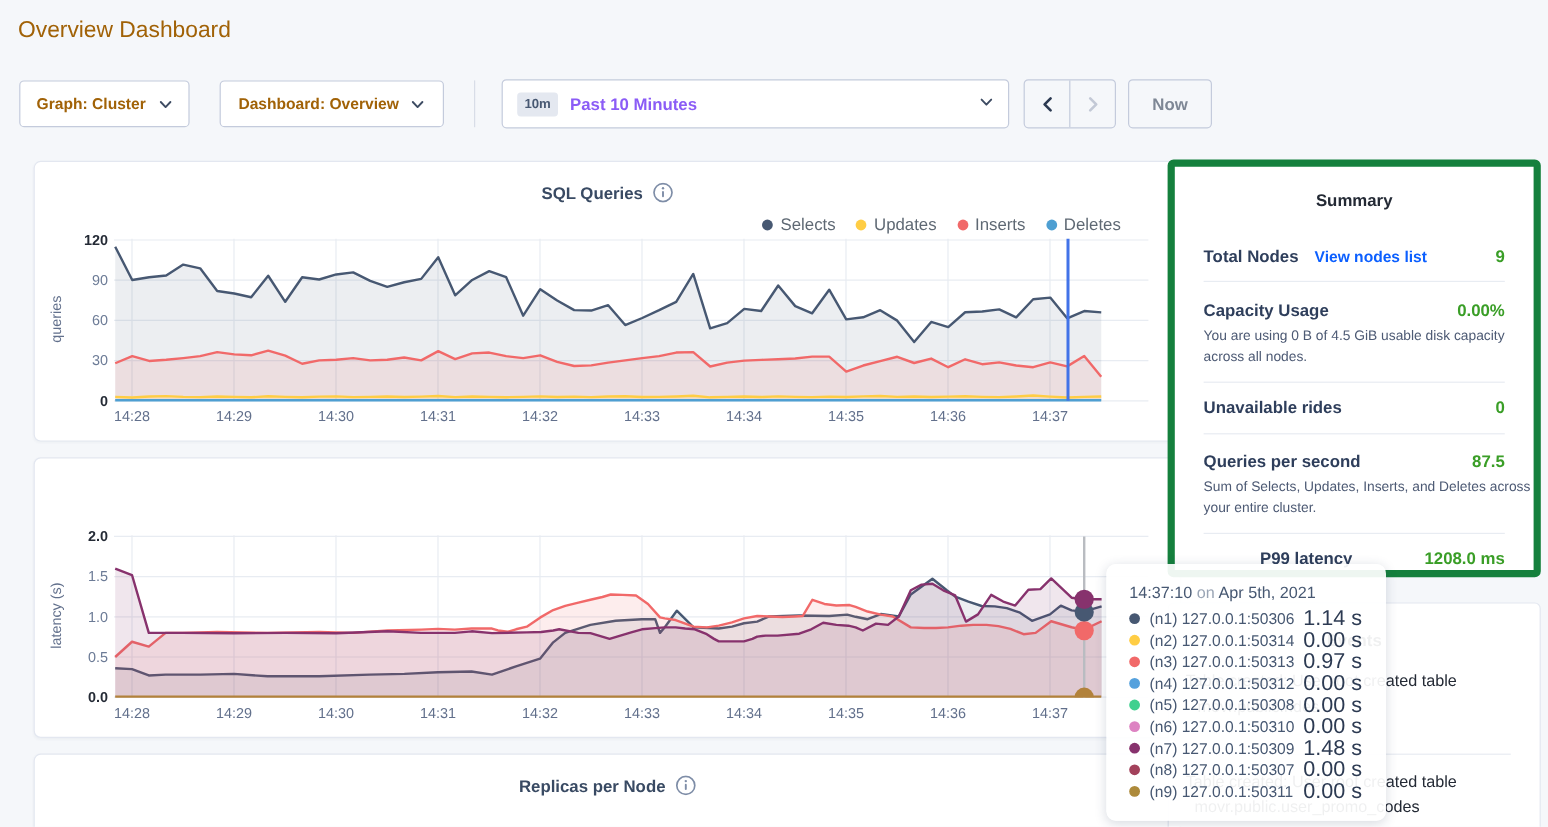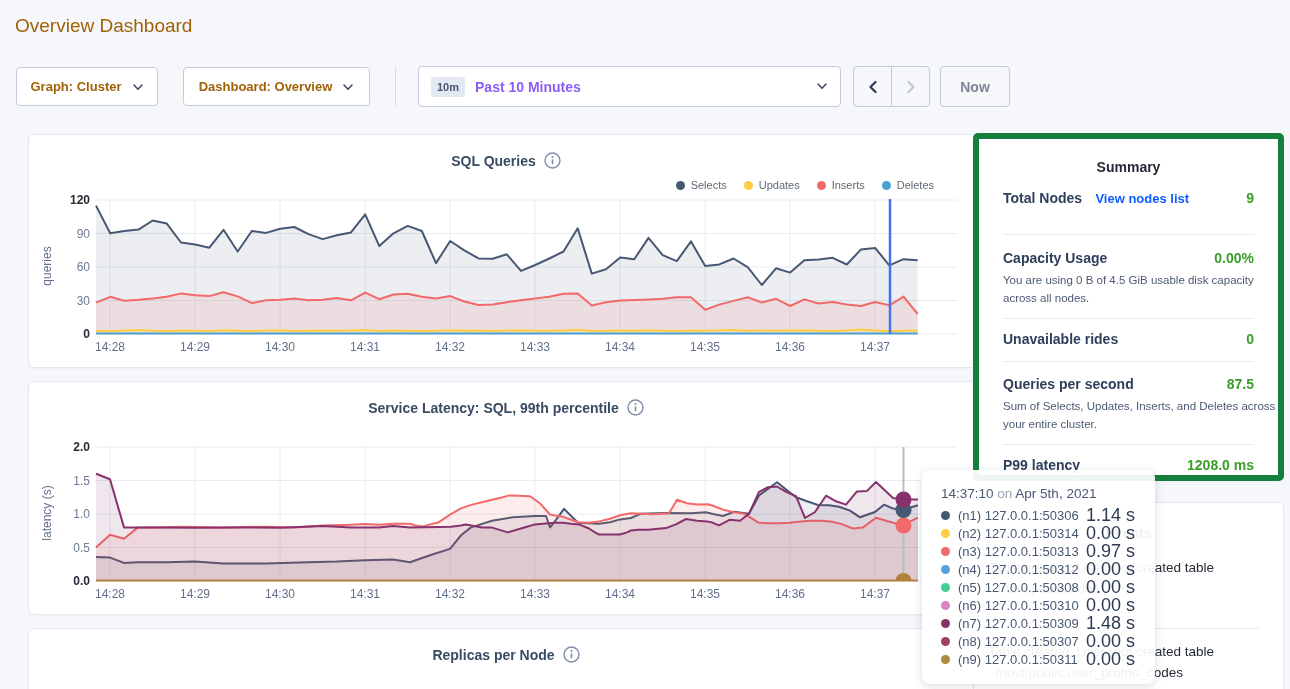--- a/index.html
+++ b/index.html
@@ -4,21 +4,21 @@
 * { margin:0; padding:0; box-sizing:border-box; }
 html,body { width:1290px; height:689px; background:#F5F7FA; font-family:"Liberation Sans",sans-serif; overflow:hidden; position:relative; }
 .abs { position:absolute; }
 h1 { position:absolute; left:15px; top:15px; font-size:19px; font-weight:400; color:#a16207; }
 .btn { position:absolute; background:#fff; border:1px solid #C4CBDC; border-radius:4px; display:flex; align-items:center; }
 .ddtext { font-size:13px; font-weight:700; color:#a16207; }
 .panel { position:absolute; left:16px; width:956px; background:#fff; border:1px solid #E3E7F0; border-radius:6px; box-shadow:0 1px 2px rgba(56,76,108,0.04);margin-left:12px; }
 .ctitle { position:absolute; width:100%; top:17px; text-align:center; font-size:14px; font-weight:700; color:#394A63; }
 .ctitle .info { display:inline-block; vertical-align:-3px; margin-left:8px; }
 .legend { position:absolute; top:44px; right:49px; display:flex; gap:17px; }
-.litem { display:flex; align-items:center; gap:6px; font-size:11px; color:#5F6974;justify-content:flex-end; }
+.litem { display:flex; align-items:center; gap:6px; font-size:14px; color:#5F6974;justify-content:flex-end; }
 .ldot { width:9px; height:9px; border-radius:50%; display:inline-block; }
 .sumpanel { position:absolute; left:973px; top:133px; width:311px; background:#fff; border:6px solid #15803d; border-radius:5px; height:348px; }
 .evpanel { position:absolute; left:973px; top:502px; width:311px; background:#fff; border:1px solid #E3E7F0; border-radius:5px; height:200px; }
 .srow { position:absolute; left:24px; right:24px; display:flex; justify-content:space-between; align-items:baseline; }
 .slabel { font-size:14px; font-weight:700; color:#2E3E5B; }
 .sval { font-size:14px; font-weight:700; color:#3A9E27; }
 .sdesc { position:absolute; left:24px; white-space:nowrap; font-size:11.5px; color:#4D5A74; line-height:18px; }
 .sdiv { position:absolute; left:24px; right:24px; border-top:1px solid #E8ECF2; }
 .tooltip { position:absolute; left:922px; top:470px; width:233px; height:214px; background:rgba(255,255,255,0.93); border-radius:8px; box-shadow:0 2px 10px rgba(40,56,88,0.18); z-index:5; }
 .ttrow { display:flex; align-items:center; height:18px; padding-left:19px; }
@@ -112,25 +112,20 @@
 <path d="M67.0 167.7 L81.2 161.8 L95.3 165.8 L109.5 164.8 L123.7 163.4 L137.8 161.8 L152.0 158.4 L166.2 160.3 L180.3 161.1 L194.5 157.2 L208.7 161.4 L222.8 168.1 L237.0 165.3 L251.2 164.8 L265.3 163.4 L279.5 165.3 L293.7 164.8 L307.8 162.9 L322.0 165.3 L336.2 157.6 L350.3 164.2 L364.5 159.5 L378.7 158.8 L392.8 161.8 L407.0 163.4 L421.2 161.1 L435.3 166.5 L449.5 170.0 L463.7 169.5 L477.8 167.2 L492.0 165.3 L506.2 163.4 L520.3 161.8 L534.5 158.8 L548.7 158.4 L562.8 170.4 L577.0 167.2 L591.2 165.5 L605.3 164.9 L619.5 164.4 L633.7 163.8 L647.8 162.2 L662.0 162.2 L676.2 174.7 L690.3 169.6 L704.5 165.9 L718.7 162.3 L732.8 167.5 L747.0 163.8 L761.2 171.0 L775.3 164.4 L789.5 168.5 L803.7 167.0 L817.8 169.6 L832.0 171.0 L846.2 167.0 L860.3 170.3 L874.5 161.6 L888.7 179.0 L888.7 199 L67.0 199 Z" fill="rgba(241,105,105,0.12)"></path>
 <path d="M67.0 167.7 L81.2 161.8 L95.3 165.8 L109.5 164.8 L123.7 163.4 L137.8 161.8 L152.0 158.4 L166.2 160.3 L180.3 161.1 L194.5 157.2 L208.7 161.4 L222.8 168.1 L237.0 165.3 L251.2 164.8 L265.3 163.4 L279.5 165.3 L293.7 164.8 L307.8 162.9 L322.0 165.3 L336.2 157.6 L350.3 164.2 L364.5 159.5 L378.7 158.8 L392.8 161.8 L407.0 163.4 L421.2 161.1 L435.3 166.5 L449.5 170.0 L463.7 169.5 L477.8 167.2 L492.0 165.3 L506.2 163.4 L520.3 161.8 L534.5 158.8 L548.7 158.4 L562.8 170.4 L577.0 167.2 L591.2 165.5 L605.3 164.9 L619.5 164.4 L633.7 163.8 L647.8 162.2 L662.0 162.2 L676.2 174.7 L690.3 169.6 L704.5 165.9 L718.7 162.3 L732.8 167.5 L747.0 163.8 L761.2 171.0 L775.3 164.4 L789.5 168.5 L803.7 167.0 L817.8 169.6 L832.0 171.0 L846.2 167.0 L860.3 170.3 L874.5 161.6 L888.7 179.0" fill="none" stroke="#F16969" stroke-width="2" stroke-linejoin="round"></path>
 <path d="M67.0 195.7 L81.2 196.2 L95.3 195.4 L109.5 195.1 L123.7 195.7 L137.8 195.9 L152.0 195.4 L166.2 195.7 L180.3 196.1 L194.5 195.2 L208.7 195.7 L222.8 196.0 L237.0 195.5 L251.2 195.3 L265.3 195.9 L279.5 195.7 L293.7 195.4 L307.8 195.8 L322.0 195.5 L336.2 195.0 L350.3 195.9 L364.5 195.4 L378.7 195.7 L392.8 196.0 L407.0 195.7 L421.2 195.3 L435.3 195.8 L449.5 195.5 L463.7 195.9 L477.8 195.4 L492.0 195.2 L506.2 195.8 L520.3 195.7 L534.5 195.4 L548.7 194.8 L562.8 196.1 L577.0 195.7 L591.2 195.4 L605.3 195.8 L619.5 195.3 L633.7 195.7 L647.8 195.9 L662.0 195.5 L676.2 195.8 L690.3 195.3 L704.5 195.0 L718.7 195.7 L732.8 195.4 L747.0 195.8 L761.2 195.5 L775.3 195.2 L789.5 195.7 L803.7 195.9 L817.8 195.4 L832.0 194.6 L846.2 195.5 L860.3 196.3 L874.5 195.7 L888.7 195.4 L888.7 199 L67.0 199 Z" fill="rgba(255,205,68,0.12)"></path>
 <path d="M67.0 195.7 L81.2 196.2 L95.3 195.4 L109.5 195.1 L123.7 195.7 L137.8 195.9 L152.0 195.4 L166.2 195.7 L180.3 196.1 L194.5 195.2 L208.7 195.7 L222.8 196.0 L237.0 195.5 L251.2 195.3 L265.3 195.9 L279.5 195.7 L293.7 195.4 L307.8 195.8 L322.0 195.5 L336.2 195.0 L350.3 195.9 L364.5 195.4 L378.7 195.7 L392.8 196.0 L407.0 195.7 L421.2 195.3 L435.3 195.8 L449.5 195.5 L463.7 195.9 L477.8 195.4 L492.0 195.2 L506.2 195.8 L520.3 195.7 L534.5 195.4 L548.7 194.8 L562.8 196.1 L577.0 195.7 L591.2 195.4 L605.3 195.8 L619.5 195.3 L633.7 195.7 L647.8 195.9 L662.0 195.5 L676.2 195.8 L690.3 195.3 L704.5 195.0 L718.7 195.7 L732.8 195.4 L747.0 195.8 L761.2 195.5 L775.3 195.2 L789.5 195.7 L803.7 195.9 L817.8 195.4 L832.0 194.6 L846.2 195.5 L860.3 196.3 L874.5 195.7 L888.7 195.4" fill="none" stroke="#FFCD44" stroke-width="2" stroke-linejoin="round"></path>
 <line x1="67" y1="198.5" x2="888.7" y2="198.5" stroke="#4E9FD2" stroke-width="2"></line>
 <line x1="861" y1="64" x2="861" y2="199" stroke="#4273E8" stroke-width="2.5"></line>
 </svg>
 </div>
 
 <div class="panel" style="top:381px;height:234px;">
-  <div class="ctitle">Service Latency: SQL, 99th percentile<span class="info"><svg width="17" height="17" viewBox="0 0 17 17">
-          <circle cx="8.5" cy="8.5" r="7.5" fill="none" stroke="#7E8DA7" stroke-width="1.4"></circle>
-          <rect x="7.7" y="7.2" width="1.6" height="5.2" rx="0.8" fill="#7E8DA7"></rect>
-          <circle cx="8.5" cy="4.9" r="1" fill="#7E8DA7"></circle>
-        </svg></span></div>
   <svg width="944" height="234" viewBox="0 0 944 234" style="position:absolute;left:0;top:0;">
 <line x1="66" y1="65.0" x2="928" y2="65.0" stroke="#E8ECF2" stroke-width="1"></line>
 <line x1="66" y1="98.5" x2="928" y2="98.5" stroke="#E8ECF2" stroke-width="1"></line>
 <line x1="66" y1="132.0" x2="928" y2="132.0" stroke="#E8ECF2" stroke-width="1"></line>
 <line x1="66" y1="165.5" x2="928" y2="165.5" stroke="#E8ECF2" stroke-width="1"></line>
 <line x1="66" y1="199.0" x2="928" y2="199.0" stroke="#E8ECF2" stroke-width="1"></line>
 <line x1="81" y1="64" x2="81" y2="199" stroke="#E8ECF2" stroke-width="1"></line>
 <line x1="166" y1="64" x2="166" y2="199" stroke="#E8ECF2" stroke-width="1"></line>
 <line x1="251" y1="64" x2="251" y2="199" stroke="#E8ECF2" stroke-width="1"></line>
 <line x1="336" y1="64" x2="336" y2="199" stroke="#E8ECF2" stroke-width="1"></line>
@@ -174,21 +169,21 @@
 <div class="panel" style="top:628px;height:234px;">
   <div class="ctitle">Replicas per Node<span class="info"><svg width="17" height="17" viewBox="0 0 17 17">
           <circle cx="8.5" cy="8.5" r="7.5" fill="none" stroke="#7E8DA7" stroke-width="1.4"></circle>
           <rect x="7.7" y="7.2" width="1.6" height="5.2" rx="0.8" fill="#7E8DA7"></rect>
           <circle cx="8.5" cy="4.9" r="1" fill="#7E8DA7"></circle>
         </svg></span></div>
 </div>
 
 <div class="sumpanel">
   <div style="position:absolute;width:100%;top:20px;text-align:center;font-size:14px;font-weight:700;color:#242A35;">Summary</div>
-  <div class="srow" style="top:50px;">
+  <div class="srow" style="top:66px;">
     <span><span class="slabel">Total Nodes</span>&nbsp;&nbsp;&nbsp;<a style="font-size:13px;font-weight:700;color:#0B5FFF;text-decoration:none;">View nodes list</a></span>
     <span class="sval">9</span>
   </div>
   <div class="sdiv" style="top:95px;"></div>
   <div class="srow" style="top:111px;">
       <span class="slabel">Capacity Usage</span>
       <span class="sval">0.00%</span>
     </div>
   <div class="sdesc" style="top:132px;">You are using 0 B of 4.5 GiB usable disk capacity<br>across all nodes.</div>
   <div class="sdiv" style="top:179px;"></div>
@@ -196,21 +191,21 @@
       <span class="slabel">Unavailable rides</span>
       <span class="sval">0</span>
     </div>
   <div class="sdiv" style="top:222px;"></div>
   <div class="srow" style="top:237px;">
       <span class="slabel">Queries per second</span>
       <span class="sval">87.5</span>
     </div>
   <div class="sdesc" style="top:258px;">Sum of Selects, Updates, Inserts, and Deletes across<br>your entire cluster.</div>
   <div class="sdiv" style="top:305px;"></div>
-  <div class="srow" style="top:318px;">
+  <div class="srow" style="top:318px;margin-left:47px;">
       <span class="slabel">P99 latency</span>
       <span class="sval">1208.0 ms</span>
     </div>
 </div>
 
 <div class="evpanel">
   <div style="position:absolute;width:100%;top:22px;text-align:center;font-size:14px;font-weight:700;color:#242A35;">Events</div>
   <div class="abs" style="right:69px;top:57px;font-size:13.5px;color:#242A35;white-space:nowrap;">Table created: User root created table</div>
   <div class="abs" style="left:24px;top:78px;font-size:13.5px;color:#242A35;white-space:nowrap;">movr.public.rides</div>
   <div class="abs" style="left:24px;right:24px;top:125px;border-top:1px solid #E8ECF2;"></div>

